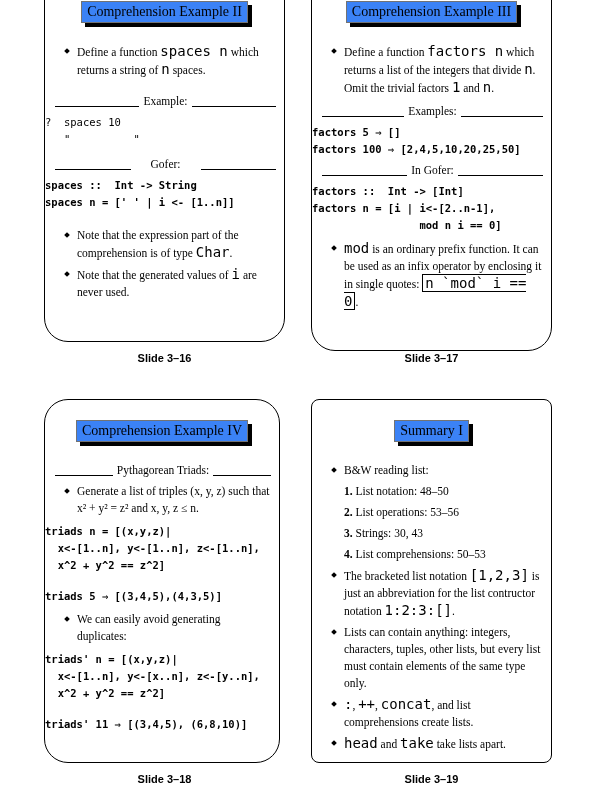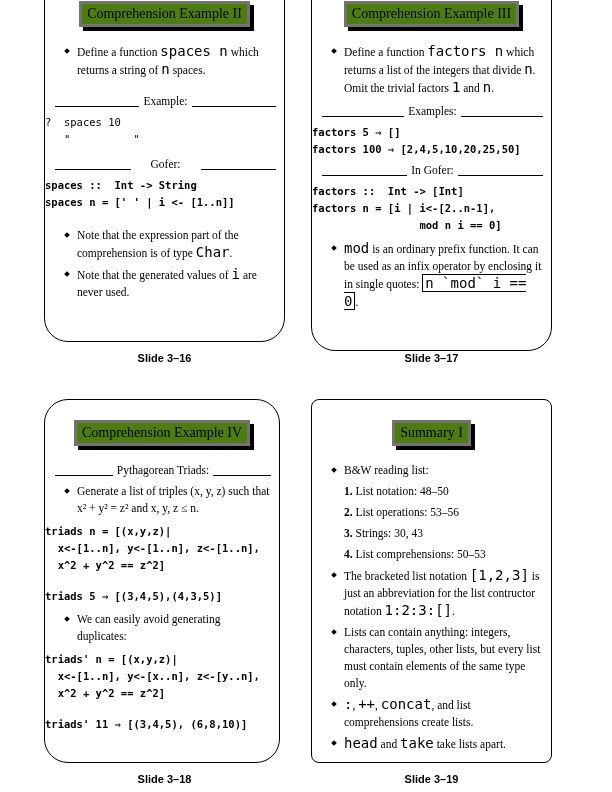--- a/index.html
+++ b/index.html
@@ -24,21 +24,21 @@
       font-family: Liberation Sans, sans-serif; font-weight: bold; font-size: 11px;
     }
     #c16 { left: 44px; top: 352px; }
     #c17 { left: 311px; top: 352px; }
     #c18 { left: 44px; top: 773px; }
     #c19 { left: 311px; top: 773px; }
 
     .title-wrap { position: absolute; left: 0; right: 0; text-align: center; }
     .title {
       display: inline-block; position: relative;
-      border: 3px solid #737373; background: #4d7c0f;
+      border: 1px solid #737373; background: #3b82f6;
       padding: 1px 5px 2px 5px; font-size: 14px; line-height: 17px;
       box-shadow: 4px 4px 0 #000;
     }
 
     .content { position: absolute; left: 10px; right: 8px; font-size: 11.5px; line-height: 17px; }
     .mono { font-family: "DejaVu Sans Mono", "Liberation Mono", monospace; font-size: 14px; }
     .code { font-family: "DejaVu Sans Mono", "Liberation Mono", monospace; font-size: 10.5px; white-space: pre; line-height: 17px; }
 
     .bullet { position: relative; padding-left: 22px; margin: 4px 0; }
     .bullet::before {

